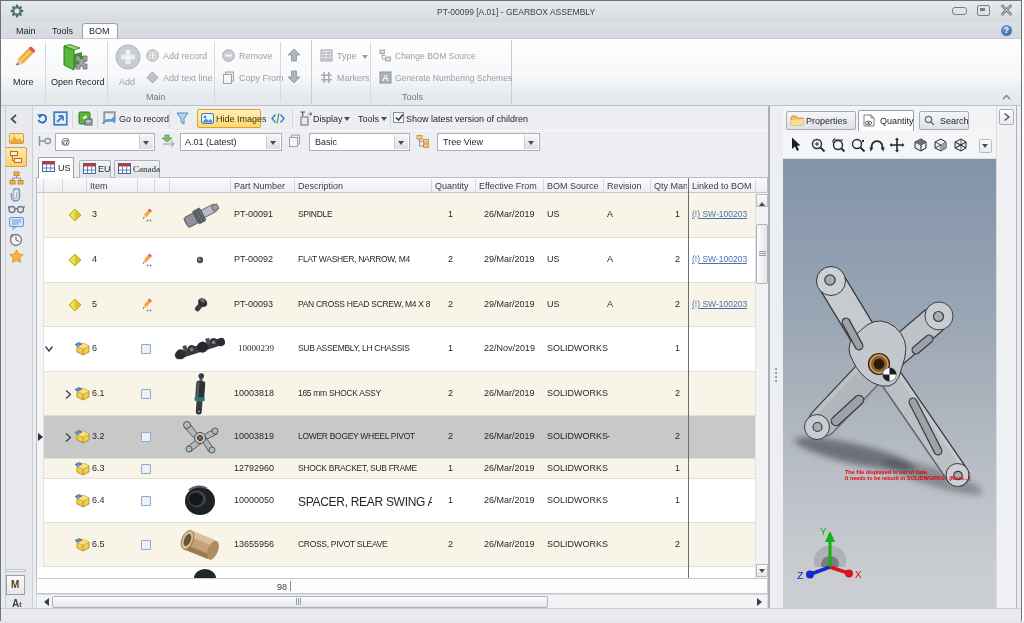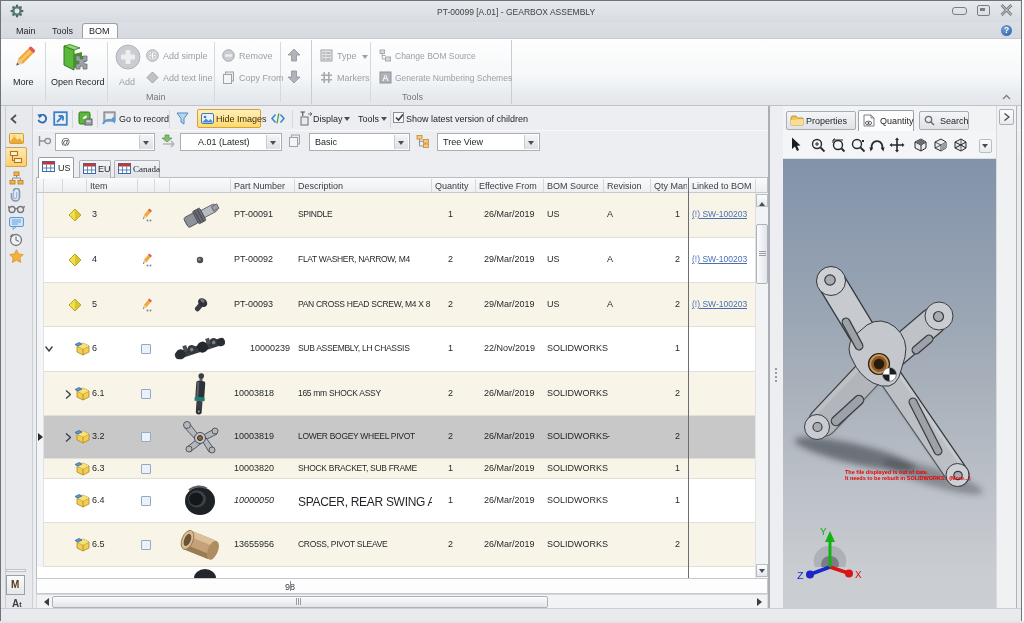--- a/index.html
+++ b/index.html
@@ -98,21 +98,21 @@
       <rect x="6" y="10.5" width="14" height="5" rx="1" fill="#EDEEF0"></rect>
       <rect x="10.5" y="6" width="5" height="14" rx="1" fill="#EDEEF0"></rect>
 </svg>
 <div class="ab t g" style="left:119px;top:77px;">Add</div>
 
 <svg class="ab" style="left:146px;top:49px;" width="13" height="13" viewBox="0 0 13 13">
 <circle cx="6.5" cy="6.5" r="5.8" fill="#D9DBDE" stroke="#A7AAAF"></circle>
       <rect x="3" y="5.3" width="7" height="2.4" fill="#fff" stroke="#A7AAAF" stroke-width="0.5"></rect>
       <rect x="5.3" y="3" width="2.4" height="7" fill="#fff" stroke="#A7AAAF" stroke-width="0.5"></rect>
 </svg>
-<div class="ab t g" style="left:163px;top:51px;">Add simple</div>
+<div class="ab t g" style="left:163px;top:51px;">Add record</div>
 <svg class="ab" style="left:146px;top:71px;" width="13" height="13" viewBox="0 0 13 13">
       <path d="M6.5 1 L12 6.5 L6.5 12 L1 6.5 Z" fill="#BFC2C6" stroke="#9FA3A8"></path>
     </svg>
 <div class="ab t g" style="left:163px;top:73px;">Add text line</div>
 
 <svg class="ab" style="left:222px;top:49px;" width="13" height="13" viewBox="0 0 13 13">
       <circle cx="6.5" cy="6.5" r="5.8" fill="#C9CCD0" stroke="#A7AAAF"></circle>
       <rect x="3" y="5.3" width="7" height="2.4" fill="#EDEEF0"></rect>
     </svg>
 <div class="ab t g" style="left:239px;top:51px;">Remove</div>
@@ -228,21 +228,21 @@
     </svg>
 <div class="combo" style="left:55px;top:133px;width:98px;">
       <span class="t" style="position:absolute;left:5px;top:3px;">@</span>
       <span class="arr"></span>
     </div>
 <svg class="ab" style="left:161px;top:134px;" width="15" height="14" viewBox="0 0 15 14">
       <path d="M2 10 L13 10 M13 10 L10 7 M13 10 L10 13" stroke="#B0B5BB" stroke-width="1.5" fill="none"></path>
       <path d="M4 1 L8 1 L8 4 L11 4 L6 8 L1 4 L4 4 Z" fill="#7FBF6A" stroke="#569446" stroke-width="0.7"></path>
     </svg>
 <div class="combo" style="left:180px;top:133px;width:100px;">
-      <span class="t" style="position:absolute;left:17px;top:3px;">A.01 (Latest)</span>
+      <span class="t" style="position:absolute;left:4px;top:3px;">A.01 (Latest)</span>
       <span class="arr"></span>
     </div>
 <svg class="ab" style="left:288px;top:134px;" width="13" height="13" viewBox="0 0 13 13">
       <rect x="3.5" y="1" width="8" height="9" fill="#E8EAEC" stroke="#9FA3A8"></rect>
       <rect x="1.5" y="3.5" width="8" height="9" fill="#F4F5F6" stroke="#9FA3A8"></rect>
     </svg>
 <div class="combo" style="left:309px;top:133px;width:99px;">
       <span class="t" style="position:absolute;left:5px;top:3px;">Basic</span>
       <span class="arr"></span>
     </div>
@@ -482,21 +482,21 @@
         <circle cx="20" cy="16" r="4.5" fill="#33373D"></circle>
         <circle cx="31" cy="17" r="5.5" fill="#24282D"></circle>
         <circle cx="43" cy="16" r="4.5" fill="#33373D"></circle>
         <circle cx="50" cy="18" r="4" fill="#2A2E33"></circle>
         <circle cx="20" cy="16" r="1.8" fill="#7A7E84"></circle>
         <circle cx="43" cy="16" r="1.8" fill="#7A7E84"></circle>
         <rect x="12" y="10" width="4" height="6" fill="#4A4E54"></rect>
         <rect x="36" y="10" width="4" height="6" fill="#4A4E54"></rect>
       </g>
     </svg>
-<div class="cell" style="left:250px;top:343px;">10000239</div>
+<div class="cell" style="left:238px;top:343px;font-family:Liberation Serif, serif;">10000239</div>
 <div class="cell" style="left:298px;top:343px;width:134px;font-size:8.5px;letter-spacing:-0.3px;">SUB ASSEMBLY, LH CHASSIS</div>
 <div class="cell" style="left:431px;top:343px;width:22px;text-align:right;">1</div>
 <div class="cell" style="left:484px;top:343px;">22/Nov/2019</div>
 <div class="cell" style="left:547px;top:343px;">SOLIDWORKS</div>
 <div class="cell" style="left:650px;top:343px;width:30px;text-align:right;">1</div>
 <div class="ab" style="left:37px;top:372px;width:718px;height:44px;background:#F8F5E8;"></div>
 <div class="ab" style="left:37px;top:415px;width:718px;height:1px;background:#E2E0D6;"></div>
 <div class="ab" style="left:37px;top:372px;width:7px;height:44px;background:#F4F5F7;border-right:1px solid #E0E2E5;box-sizing:border-box;"></div>
 <svg class="ab" style="left:65px;top:390px;" width="6" height="9" viewBox="0 0 6 9">
       <path d="M1 0.5 L5.5 4.5 L1 8.5" fill="none" stroke="#3A3E44" stroke-width="1.3"></path>
@@ -570,21 +570,21 @@
 <div class="ab" style="left:37px;top:459px;width:7px;height:20px;background:#F4F5F7;border-right:1px solid #E0E2E5;box-sizing:border-box;"></div>
 <svg class="ab" style="left:74px;top:461px;" width="17" height="16" viewBox="0 0 17 16">
       <path d="M3 5 L9 2 L15 5 L15 11 L9 14 L3 11 Z" fill="#F2CD4E" stroke="#A8862A" stroke-width="0.8"></path>
       <path d="M3 5 L9 8 L15 5" fill="none" stroke="#A8862A" stroke-width="0.8"></path>
       <path d="M9 8 L9 14" stroke="#A8862A" stroke-width="0.8"></path>
       <path d="M3 5 L9 2 L15 5 L9 8 Z" fill="#F8E07A"></path>
       <path d="M1 3.5 L5 1.5 L8 3 L4 5 Z" fill="#5E9AD6" stroke="#2E5E96" stroke-width="0.7"></path>
     </svg>
 <div class="cell" style="left:92px;top:463px;">6.3</div>
 <div class="ab" style="left:141px;top:464px;width:10px;height:10px;background:#EAF1F9;border:1px solid #93A9C4;border-radius:1px;box-sizing:border-box;"></div>
-<div class="cell" style="left:234px;top:463px;">10003820</div>
+<div class="cell" style="left:234px;top:463px;">12792960</div>
 <div class="cell" style="left:298px;top:463px;width:134px;font-size:8.5px;letter-spacing:-0.3px;">SHOCK BRACKET, SUB FRAME</div>
 <div class="cell" style="left:431px;top:463px;width:22px;text-align:right;">1</div>
 <div class="cell" style="left:484px;top:463px;">26/Mar/2019</div>
 <div class="cell" style="left:547px;top:463px;">SOLIDWORKS</div>
 <div class="cell" style="left:650px;top:463px;width:30px;text-align:right;">1</div>
 <div class="ab" style="left:37px;top:522px;width:718px;height:1px;background:#E2E0D6;"></div>
 <div class="ab" style="left:37px;top:479px;width:7px;height:44px;background:#F4F5F7;border-right:1px solid #E0E2E5;box-sizing:border-box;"></div>
 <svg class="ab" style="left:74px;top:493px;" width="17" height="16" viewBox="0 0 17 16">
       <path d="M3 5 L9 2 L15 5 L15 11 L9 14 L3 11 Z" fill="#F2CD4E" stroke="#A8862A" stroke-width="0.8"></path>
       <path d="M3 5 L9 8 L15 5" fill="none" stroke="#A8862A" stroke-width="0.8"></path>
@@ -593,21 +593,21 @@
       <path d="M1 3.5 L5 1.5 L8 3 L4 5 Z" fill="#5E9AD6" stroke="#2E5E96" stroke-width="0.7"></path>
     </svg>
 <div class="cell" style="left:92px;top:495px;">6.4</div>
 <div class="ab" style="left:141px;top:496px;width:10px;height:10px;background:#EAF1F9;border:1px solid #93A9C4;border-radius:1px;box-sizing:border-box;"></div>
 <svg class="ab" style="left:183px;top:484px;" width="34" height="34" viewBox="0 0 34 34">
       <ellipse cx="17" cy="17" rx="15" ry="14" fill="#1E2226"></ellipse>
       <ellipse cx="14" cy="15" rx="9" ry="8.5" fill="#3E4248"></ellipse>
       <ellipse cx="13" cy="15" rx="7" ry="6.5" fill="#14171A"></ellipse>
       <path d="M6 6 A15 14 0 0 1 24 4.5" fill="none" stroke="#5A5E64" stroke-width="2"></path>
     </svg>
-<div class="cell" style="left:234px;top:495px;font-style:italic;">10000050</div>
+<div class="cell" style="left:234px;top:495px;">10000050</div>
 <div class="cell" style="left:298px;top:495px;width:134px;font-size:12px;letter-spacing:-0.3px;">SPACER, REAR SWING ARM</div>
 <div class="cell" style="left:431px;top:495px;width:22px;text-align:right;">1</div>
 <div class="cell" style="left:484px;top:495px;">26/Mar/2019</div>
 <div class="cell" style="left:547px;top:495px;">SOLIDWORKS</div>
 <div class="cell" style="left:650px;top:495px;width:30px;text-align:right;">1</div>
 <div class="ab" style="left:37px;top:523px;width:718px;height:44px;background:#F8F5E8;"></div>
 <div class="ab" style="left:37px;top:566px;width:718px;height:1px;background:#E2E0D6;"></div>
 <div class="ab" style="left:37px;top:523px;width:7px;height:44px;background:#F4F5F7;border-right:1px solid #E0E2E5;box-sizing:border-box;"></div>
 <svg class="ab" style="left:74px;top:537px;" width="17" height="16" viewBox="0 0 17 16">
       <path d="M3 5 L9 2 L15 5 L15 11 L9 14 L3 11 Z" fill="#F2CD4E" stroke="#A8862A" stroke-width="0.8"></path>
@@ -640,21 +640,21 @@
     </svg>
 <div class="ab" style="left:688px;top:178px;width:1px;height:400px;background:#6A6E73;"></div>
 <div class="ab" style="left:755px;top:193px;width:13px;height:385px;background:#F2F3F5;border-left:1px solid #E0E2E5;box-sizing:border-box;"></div>
 <div class="ab" style="left:756px;top:194px;width:12px;height:13px;background:linear-gradient(#FDFDFE,#E4E7EA);border:1px solid #B9BDC3;box-sizing:border-box;"></div>
 <div class="ab" style="left:759px;top:199px;width:0;height:0;border:3px solid transparent;border-bottom:4px solid #4A4E54;"></div>
 <div class="ab" style="left:756px;top:564px;width:12px;height:13px;background:linear-gradient(#FDFDFE,#E4E7EA);border:1px solid #B9BDC3;box-sizing:border-box;"></div>
 <div class="ab" style="left:759px;top:569px;width:0;height:0;border:3px solid transparent;border-top:4px solid #4A4E54;"></div>
 <div class="ab" style="left:756px;top:224px;width:12px;height:60px;background:linear-gradient(90deg,#FBFCFD,#E2E5E9);border:1px solid #AEB2B8;border-radius:2px;box-sizing:border-box;"></div>
 <div class="ab" style="left:758.5px;top:251px;width:7px;height:1px;background:#9A9EA4;box-shadow:0 2px 0 #9A9EA4,0 4px 0 #9A9EA4;"></div>
 <div class="ab" style="left:36px;top:578px;width:732px;height:16px;background:#FDFDFE;border:1px solid #C5C8CD;box-sizing:border-box;"></div>
-<div class="cell" style="left:285px;top:582px;color:#3A3E44;">98</div>
+<div class="cell" style="left:277px;top:582px;color:#3A3E44;">98</div>
 <div class="ab" style="left:290px;top:581px;width:1px;height:10px;background:#8A8E94;"></div>
 <div class="ab" style="left:36px;top:594px;width:732px;height:15px;background:#F2F3F5;border:1px solid #D5D8DC;box-sizing:border-box;"></div>
 <div class="ab" style="left:40px;top:598px;width:0;height:0;border:4px solid transparent;border-right:5px solid #3A3E44;"></div>
 <div class="ab" style="left:757px;top:598px;width:0;height:0;border:4px solid transparent;border-left:5px solid #3A3E44;"></div>
 <div class="ab" style="left:52px;top:595.5px;width:496px;height:12px;background:linear-gradient(#FBFCFD,#E2E5E9);border:1px solid #AEB2B8;border-radius:2px;box-sizing:border-box;"></div>
 <div class="ab" style="left:296px;top:598px;width:1px;height:7px;background:#9A9EA4;box-shadow:2px 0 0 #9A9EA4,4px 0 0 #9A9EA4;"></div>
 
 <div class="ab" style="left:768px;top:106px;width:2px;height:502px;background:#AAAEB4;"></div>
 <div class="ab" style="left:770px;top:106px;width:13px;height:502px;background:#ECEEF1;"></div>
 <div class="ab" style="left:775px;top:368px;width:2px;height:2px;background:#9A9EA4;box-shadow:0 4px 0 #9A9EA4,0 8px 0 #9A9EA4,0 12px 0 #9A9EA4;"></div>

